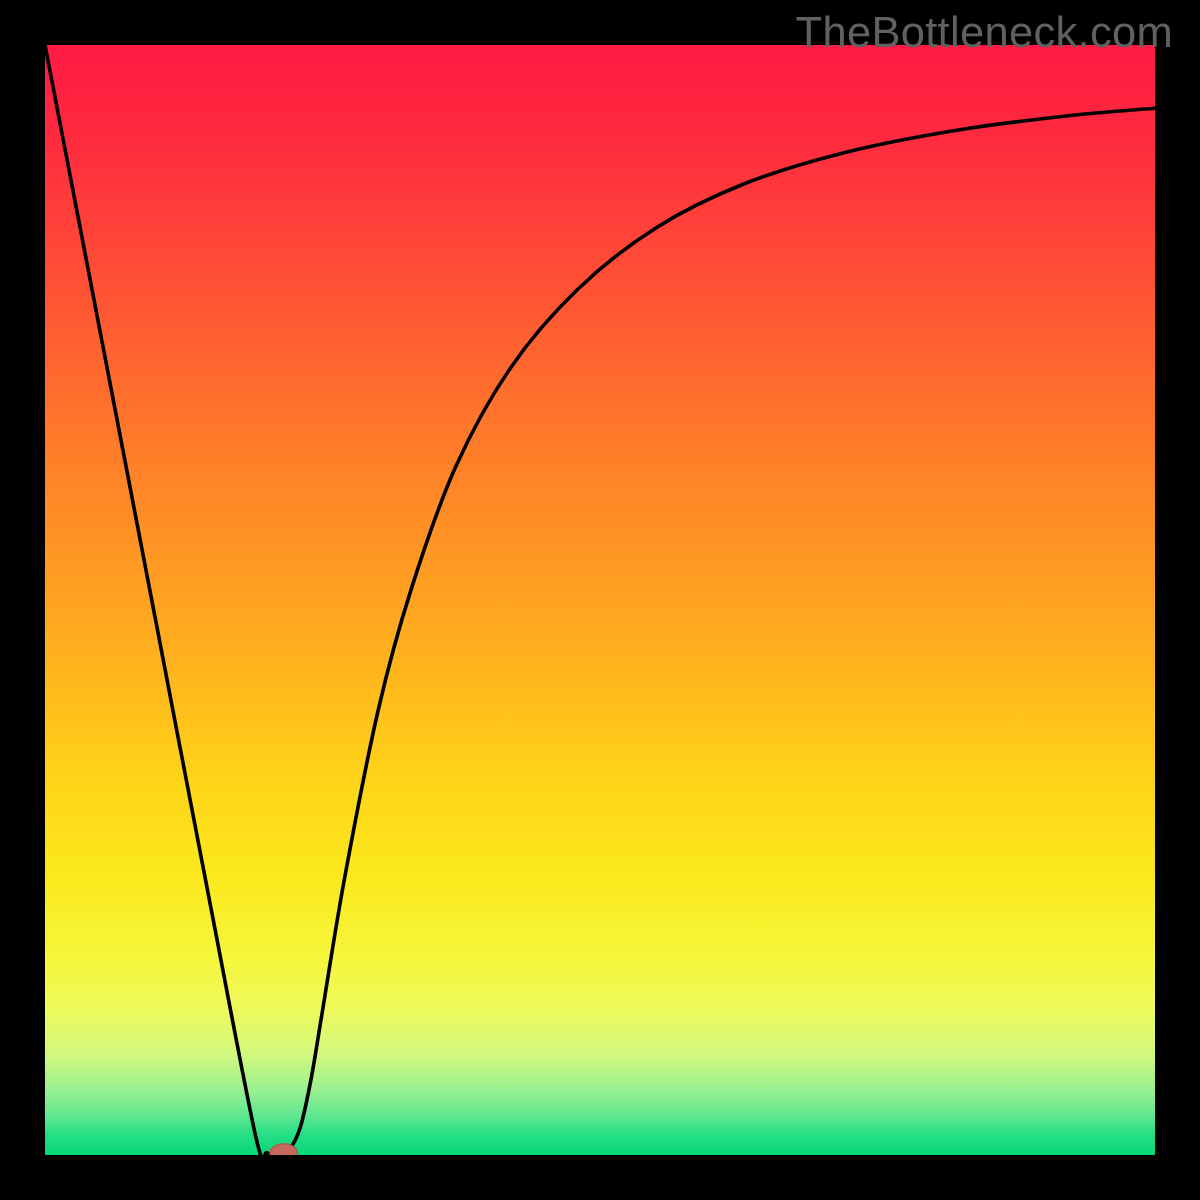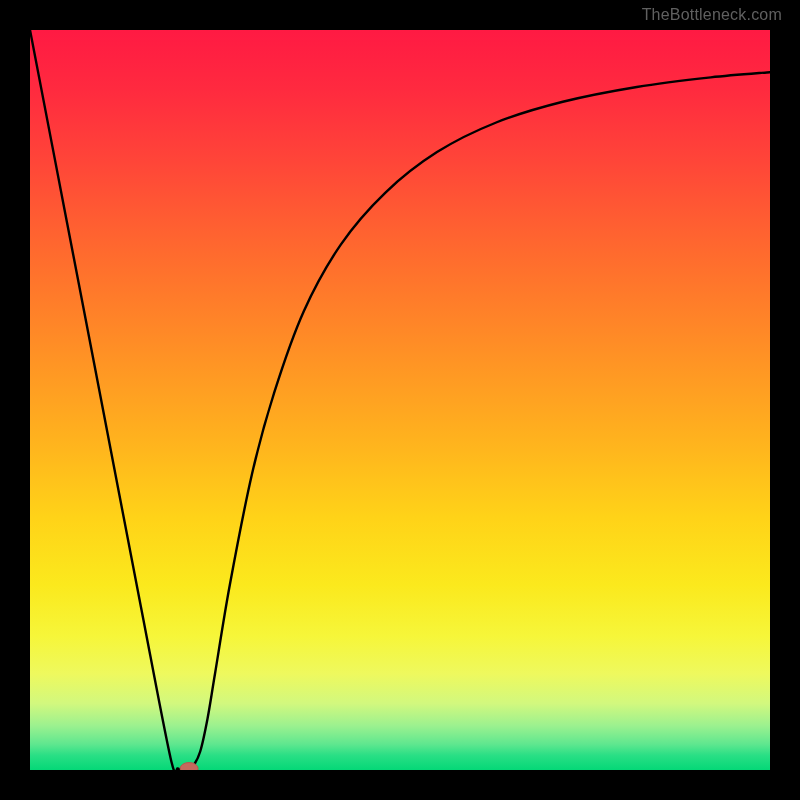--- a/index.html
+++ b/index.html
@@ -15,21 +15,21 @@
     position: relative;
     width: 800px;
     height: 800px;
     background: #000;
   }
   .watermark {
     position: absolute;
     top: 6px;
     right: 18px;
     color: #606060;
-    font-size: 16px;
+    font-size: 29px;
     font-weight: 500;
     letter-spacing: 0.2px;
     z-index: 20;
   }
   .plot-area {
     position: absolute;
     left: 30px;
     top: 30px;
     width: 740px;
     height: 740px;

